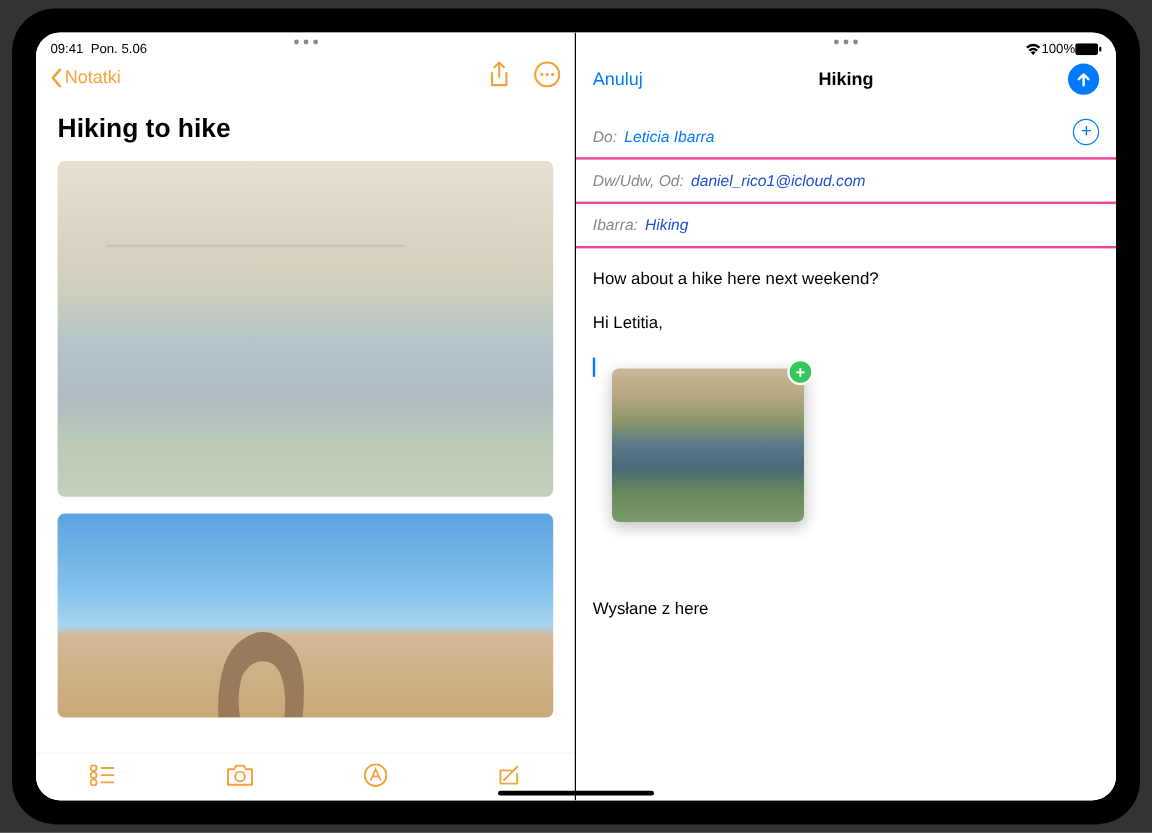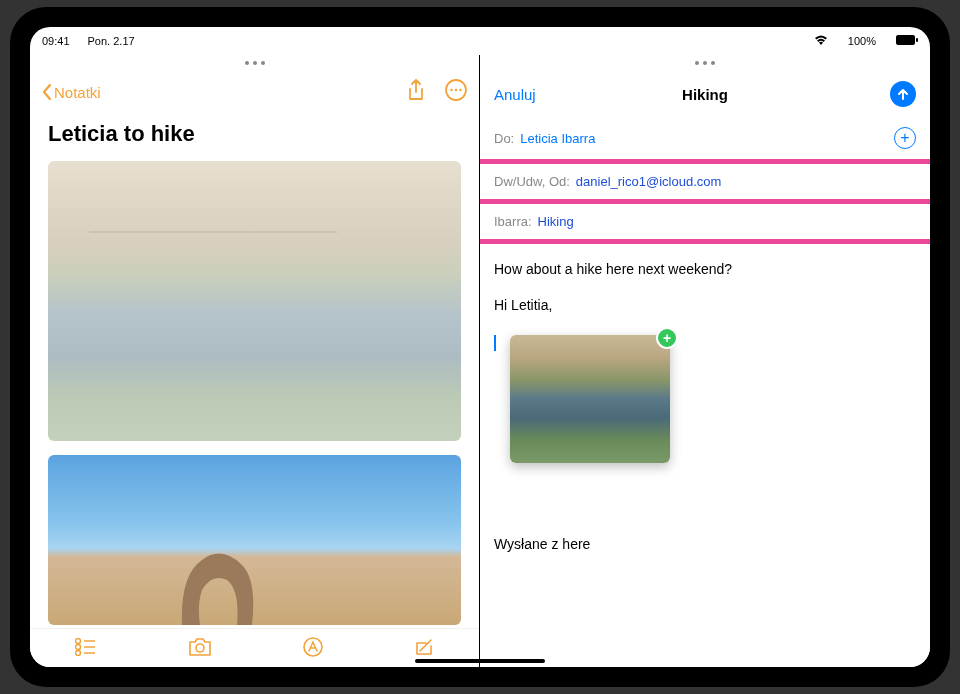--- a/index.html
+++ b/index.html
@@ -43,33 +43,32 @@
       font-size: 11px;
       font-weight: 500;
       position: absolute;
       top: 4px;
       left: 0;
       right: 0;
       z-index: 10;
     }
     .status-left {
       display: flex;
-      gap: 18px;
+      gap: 6px;
       align-items: center;
     }
     .status-right {
       display: flex;
-      gap: 20px;
-      align-items: flex-start;
+      gap: 0;
+      align-items: center;
     }
     .split-view {
       display: flex;
       height: 100%;
       width: 100%;
-      margin-top: 28px;
     }
     .left-pane {
       width: 50%;
       display: flex;
       flex-direction: column;
       border-right: 1px solid #000;
       position: relative;
       background: #fff;
     }
     .right-pane {
@@ -190,25 +189,26 @@
       width: 26px;
       height: 26px;
       border-radius: 50%;
       background: #007aff;
       display: flex;
       align-items: center;
       justify-content: center;
     }
     .mail-field {
       display: flex;
-      align-items: center;
+      align-items: flex-end;
       padding: 10px 14px;
-      border-bottom: 5px solid #ec4899;
+      border-bottom: 2px solid #ec4899;
       font-size: 13px;
       gap: 6px;
+      font-style: italic;
     }
     .field-label {
       color: #888;
     }
     .field-value {
       color: #1d4ed8;
     }
     .recipient {
       color: #007aff;
     }
@@ -291,21 +291,21 @@
   </style>
 </head>
 <body>
 
 <div class="ipad-frame">
   <div class="screen">
 
     <div class="status-bar">
       <div class="status-left">
         <span>09:41</span>
-        <span>Pon. 2.17</span>
+        <span>Pon. 5.06</span>
       </div>
       <div class="status-right">
         <span class="wifi-icon">
           <svg width="14" height="10" viewBox="0 0 14 10">
               <path d="M7 10 L5 7.5 Q7 6 9 7.5 Z M3 5.5 Q7 2 11 5.5 L9.5 7 Q7 4.5 4.5 7 Z M1 3 Q7 -2 13 3 L11.5 4.5 Q7 0.5 2.5 4.5 Z" fill="#000"></path>
             </svg>
         </span>
         <span>100%</span>
         <span class="battery-icon">
           <svg width="22" height="10" viewBox="0 0 22 10">
@@ -342,21 +342,21 @@
               <svg width="22" height="22" viewBox="0 0 22 22">
                   <circle cx="11" cy="11" r="10" stroke="#f2a33c" stroke-width="1.8" fill="none"></circle>
                   <circle cx="6.5" cy="11" r="1.3" fill="#f2a33c"></circle>
                   <circle cx="11" cy="11" r="1.3" fill="#f2a33c"></circle>
                   <circle cx="15.5" cy="11" r="1.3" fill="#f2a33c"></circle>
                 </svg>
             </span>
           </div>
         </div>
 
-        <div class="notes-title">Leticia to hike</div>
+        <div class="notes-title">Hiking to hike</div>
 
         <div class="notes-content">
           <div class="note-image image1"></div>
           <div class="note-image image2">
             <svg class="rock-arch" viewBox="0 0 100 90">
               <path d="M10 90 Q8 40 30 25 Q50 10 70 30 Q85 45 80 90 L65 90 Q68 55 55 45 Q40 38 30 55 Q25 70 28 90 Z" fill="#9a7a5a"></path>
             </svg>
           </div>
         </div>
 

